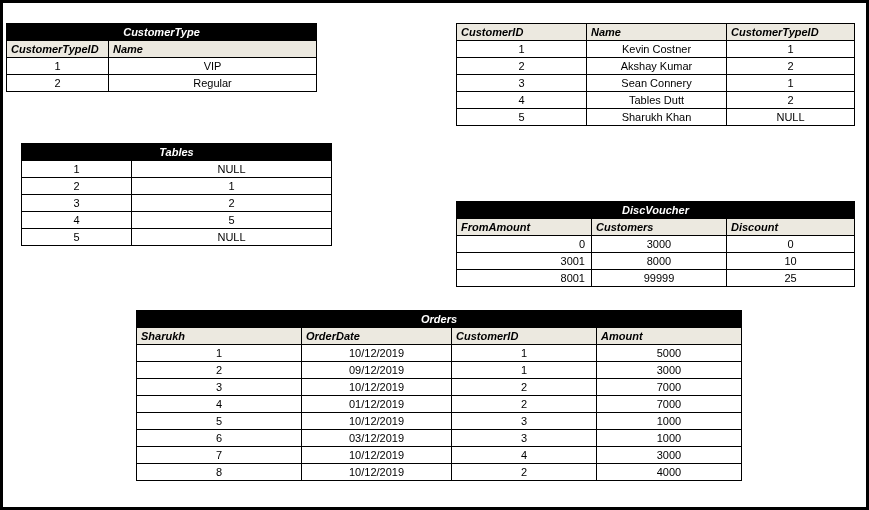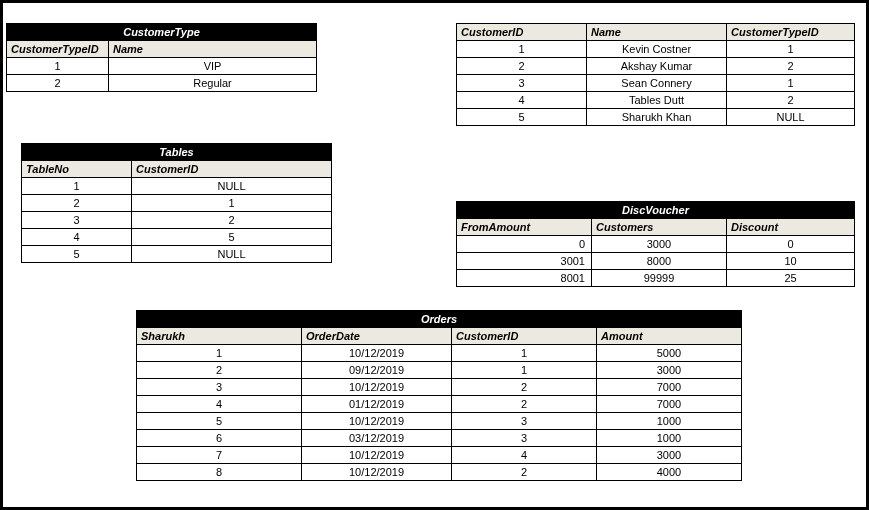--- a/index.html
+++ b/index.html
@@ -147,24 +147,20 @@
   <table id="t-tables" class="tbl">
     <colgroup>
         <col class="c1">
         <col class="c2">
       </colgroup>
     <tbody>
         <tr>
           <th class="title" colspan="2">Tables</th>
         </tr>
     <tr>
-      <th class="col">TableNo</th>
-      <th class="col">CustomerID</th>
-    </tr>
-    <tr>
       <td class="c">1</td>
       <td class="c">NULL</td>
     </tr>
     <tr>
       <td class="c">2</td>
       <td class="c">1</td>
     </tr>
     <tr>
       <td class="c">3</td>
       <td class="c">2</td>

